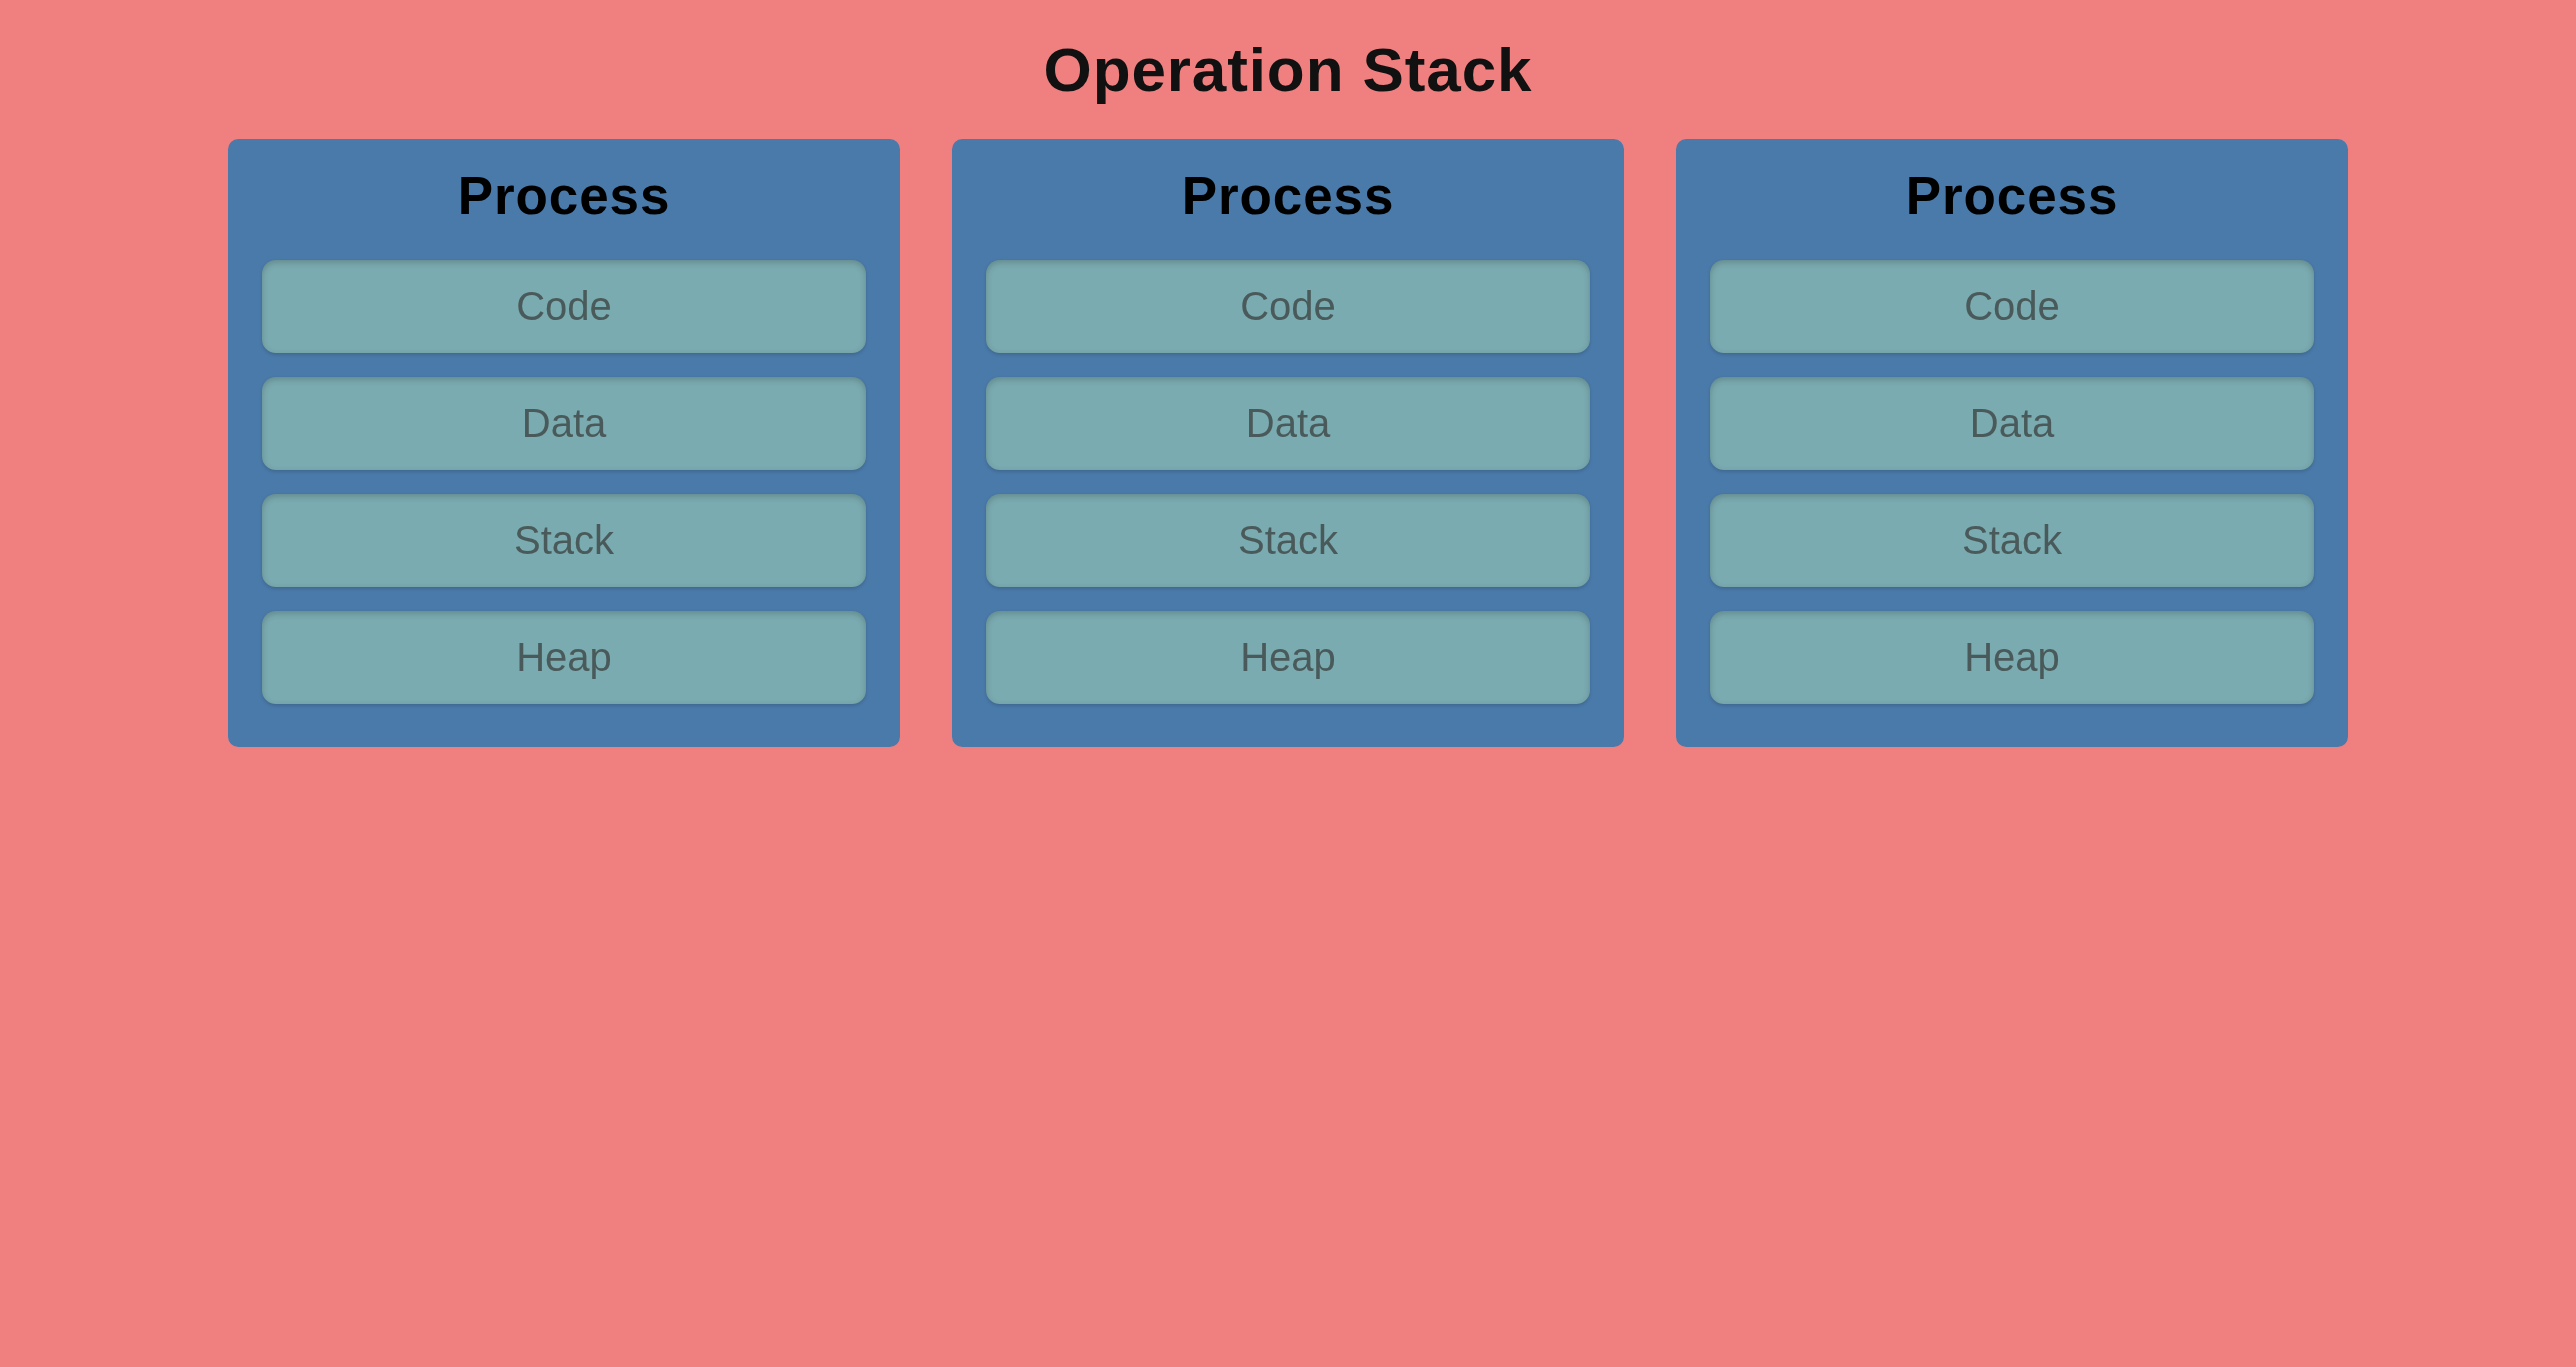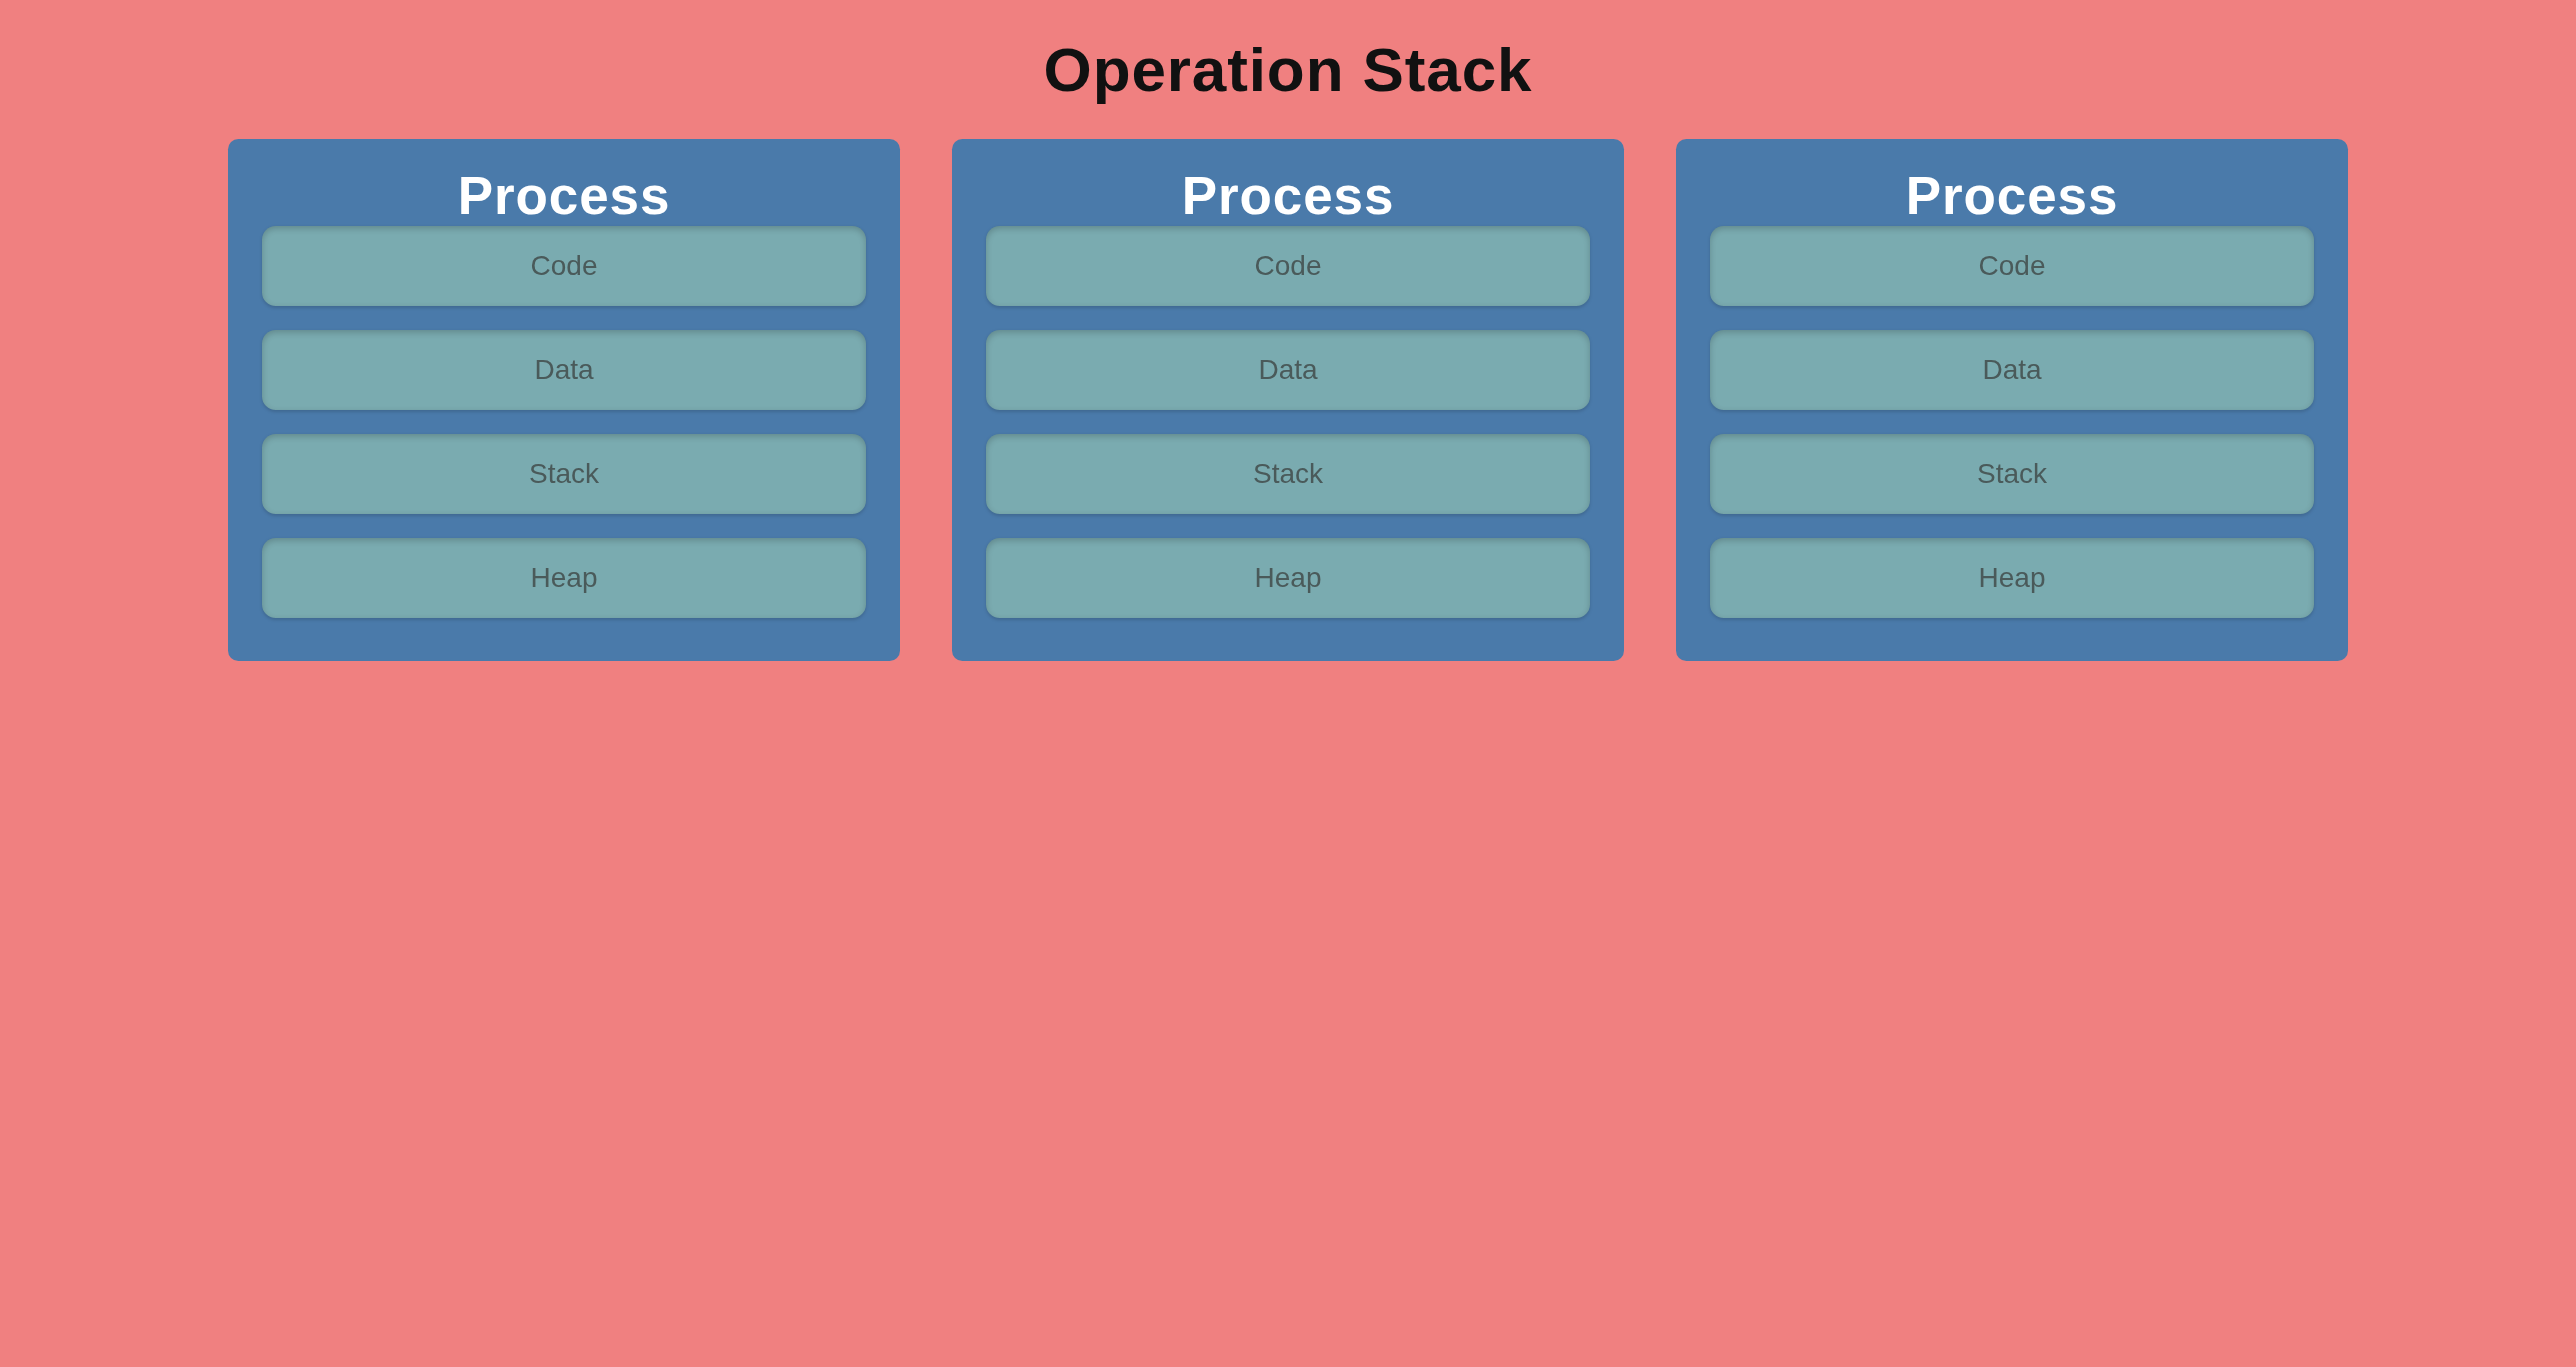--- a/index.html
+++ b/index.html
@@ -46,38 +46,39 @@
       padding: 26px 34px 43px 34px;
       display: flex;
       flex-direction: column;
       align-items: center;
       gap: 0;
     }
 
     .process-title {
       font-size: 53px;
       font-weight: 700;
-      color: #ffffff;
+      color: #000000;
       text-align: center;
+      margin-bottom: 34px;
       letter-spacing: 0.9px;
     }
 
     .segment-items {
       display: flex;
       flex-direction: column;
       gap: 24px;
       width: 100%;
     }
 
     .segment-item {
       background-color: #7aabb0;
       border-radius: 13.8px;
       padding: 24px 17px;
       text-align: center;
-      font-size: 28px;
+      font-size: 40px;
       color: #4a5a5a;
       font-weight: 400;
       box-shadow: inset 0 2.6px 6.9px rgba(0,0,0,0.2), 0 1.7px 3.4px rgba(0,0,0,0.15);
     }
   </style>
 </head>
 <body>
 
 <h1 class="page-title">Operation Stack</h1>
 

